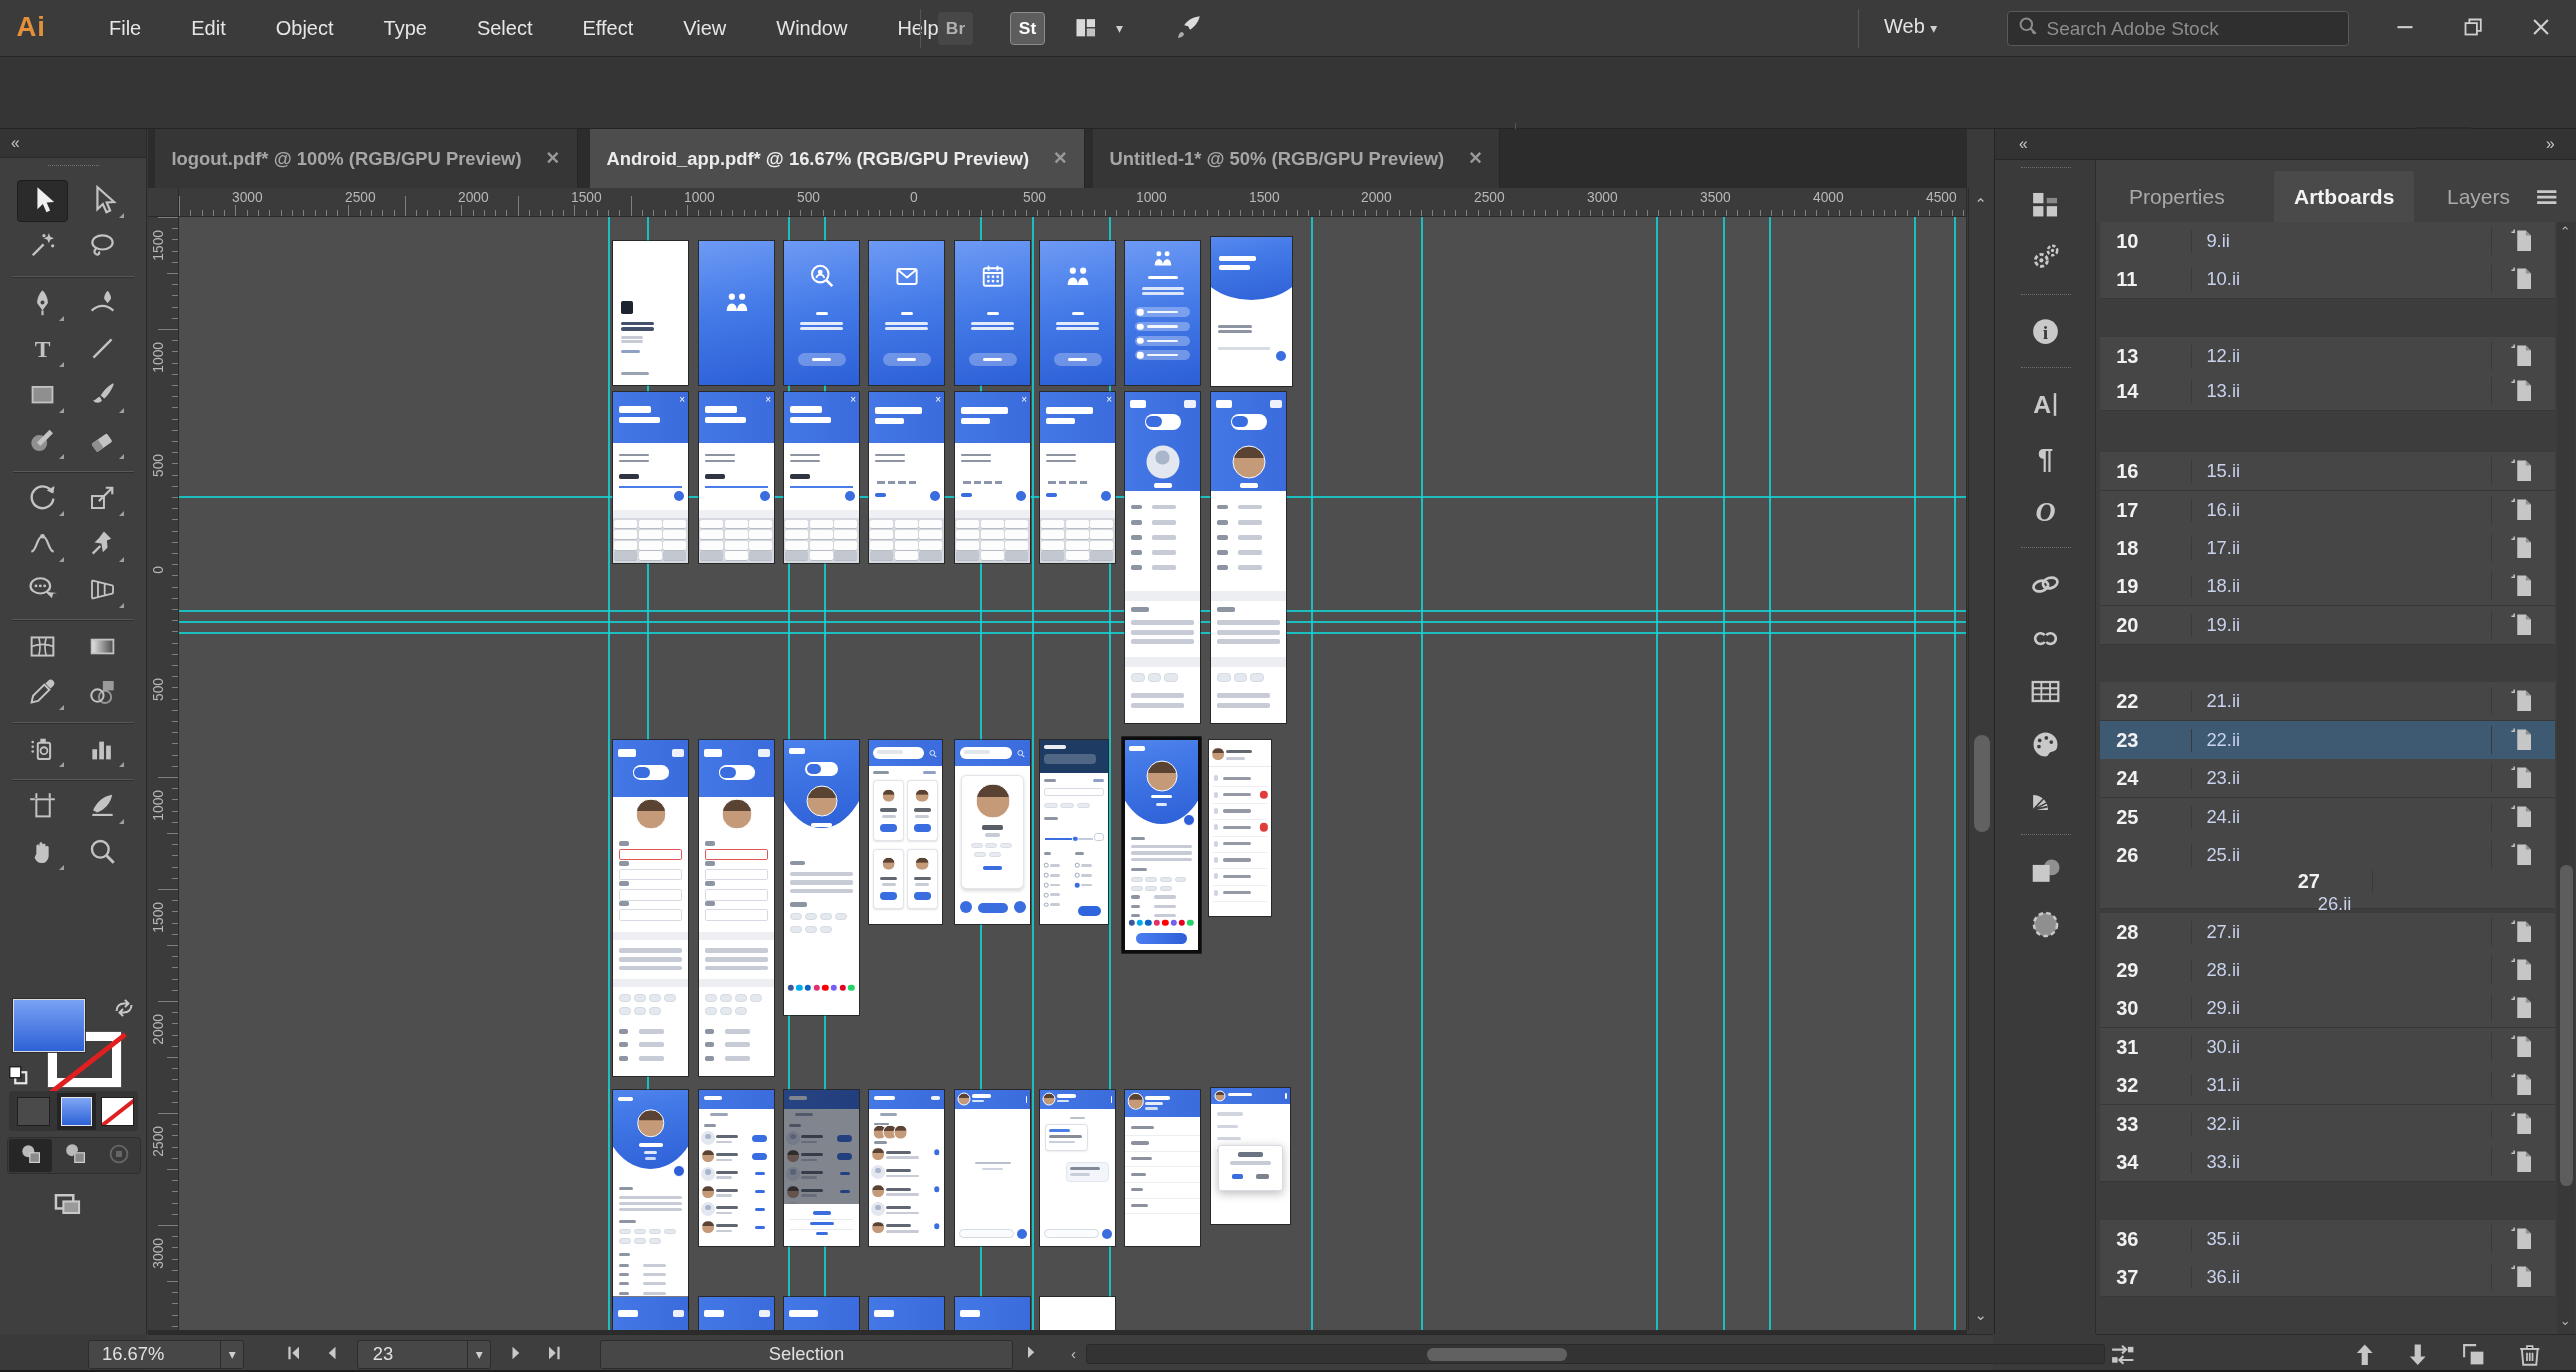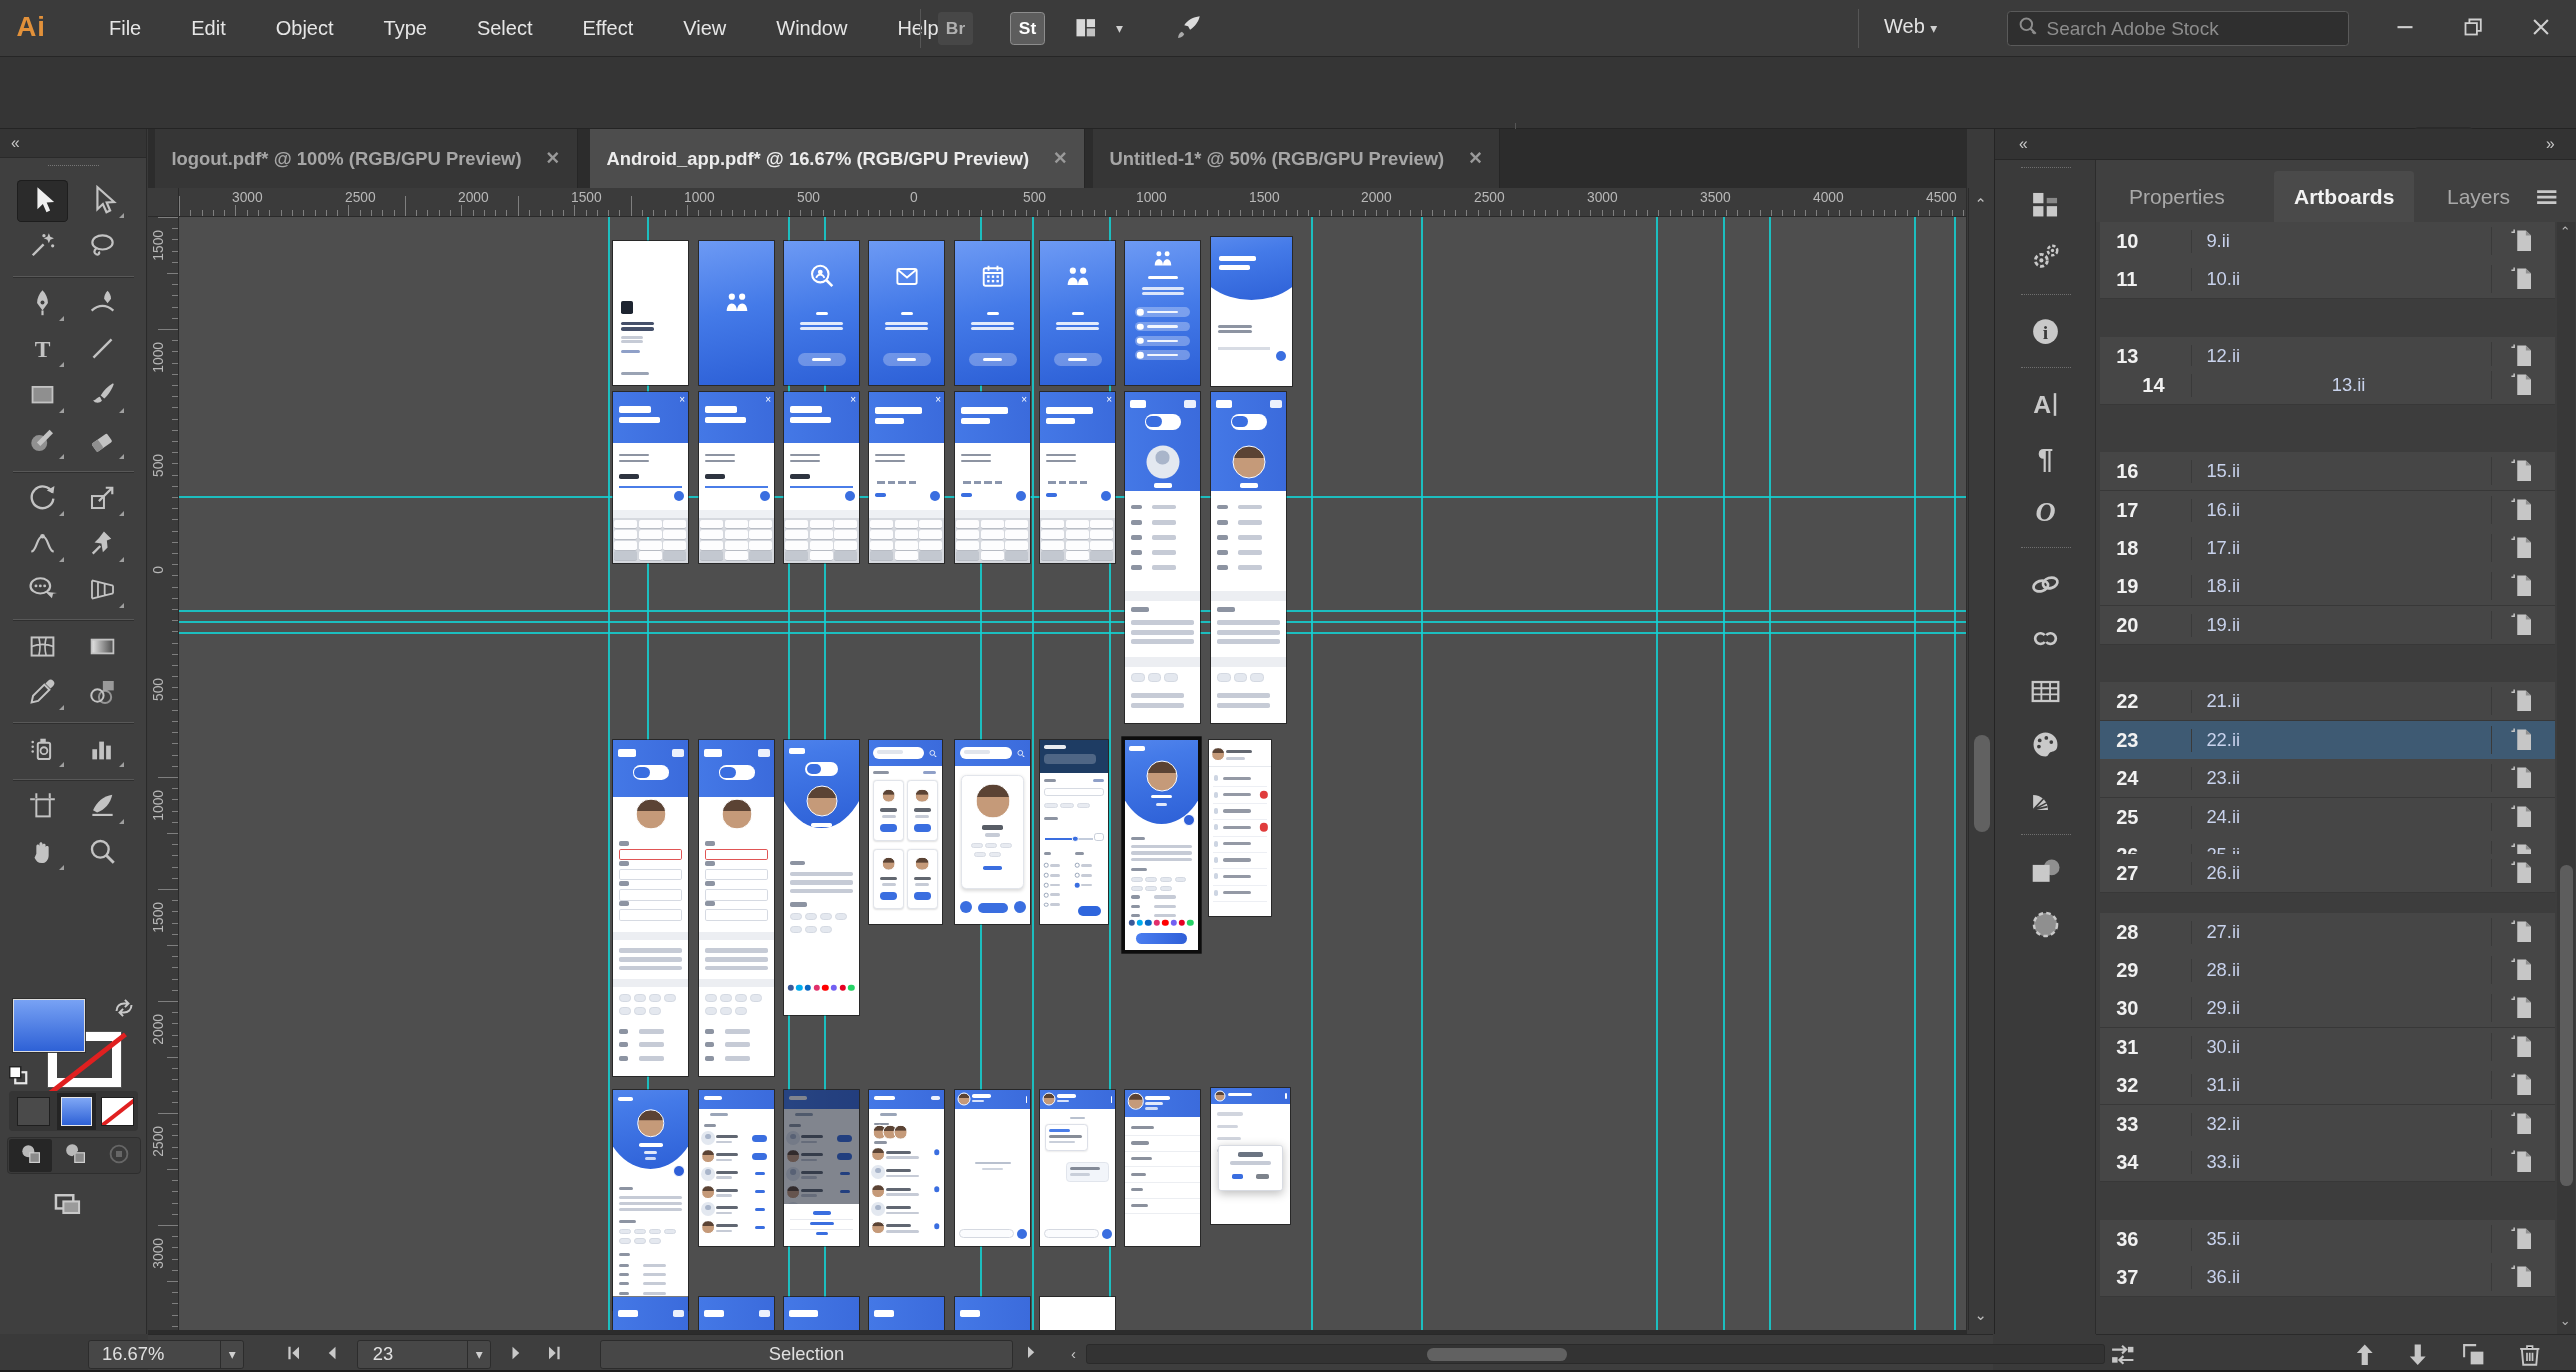--- a/index.html
+++ b/index.html
@@ -1785,21 +1785,21 @@
             <div class="ab-num">13</div>
             <div class="ab-name">12.ii</div>
             <div class="ab-ic">
               <svg width="27.5" height="27.5" viewBox="0 0 16 16" style="color: currentcolor;">
                 <path d="M4.8 2h5l3 3v9h-8z" fill="#c6c6c6"></path>
                 <path d="M9.8 2v3h3z" fill="#8f8f8f"></path>
                 <path d="M3 1.4v2M1.4 3h2" stroke="#c6c6c6" stroke-width=".9"></path>
               </svg>
             </div>
           </div>
-          <div class="ab-row" style="top: 144px; text-align: center;">
+          <div class="ab-row" style="top: 150px;">
             <div class="ab-num">14</div>
             <div class="ab-name">13.ii</div>
             <div class="ab-ic">
               <svg width="27.5" height="27.5" viewBox="0 0 16 16" style="color: currentcolor;">
                 <path d="M4.8 2h5l3 3v9h-8z" fill="#c6c6c6"></path>
                 <path d="M9.8 2v3h3z" fill="#8f8f8f"></path>
                 <path d="M3 1.4v2M1.4 3h2" stroke="#c6c6c6" stroke-width=".9"></path>
               </svg>
             </div>
           </div>
@@ -1906,21 +1906,21 @@
             <div class="ab-num">26</div>
             <div class="ab-name">25.ii</div>
             <div class="ab-ic">
               <svg width="27.5" height="27.5" viewBox="0 0 16 16" style="color: currentcolor;">
                 <path d="M4.8 2h5l3 3v9h-8z" fill="#c6c6c6"></path>
                 <path d="M9.8 2v3h3z" fill="#8f8f8f"></path>
                 <path d="M3 1.4v2M1.4 3h2" stroke="#c6c6c6" stroke-width=".9"></path>
               </svg>
             </div>
           </div>
-          <div class="ab-row" style="top: 632px;">
+          <div class="ab-row" style="top: 648px; flex-direction: column;">
             <div class="ab-num">27</div>
             <div class="ab-name">26.ii</div>
             <div class="ab-ic">
               <svg width="27.5" height="27.5" viewBox="0 0 16 16" style="color: currentcolor;">
                 <path d="M4.8 2h5l3 3v9h-8z" fill="#c6c6c6"></path>
                 <path d="M9.8 2v3h3z" fill="#8f8f8f"></path>
                 <path d="M3 1.4v2M1.4 3h2" stroke="#c6c6c6" stroke-width=".9"></path>
               </svg>
             </div>
           </div>

